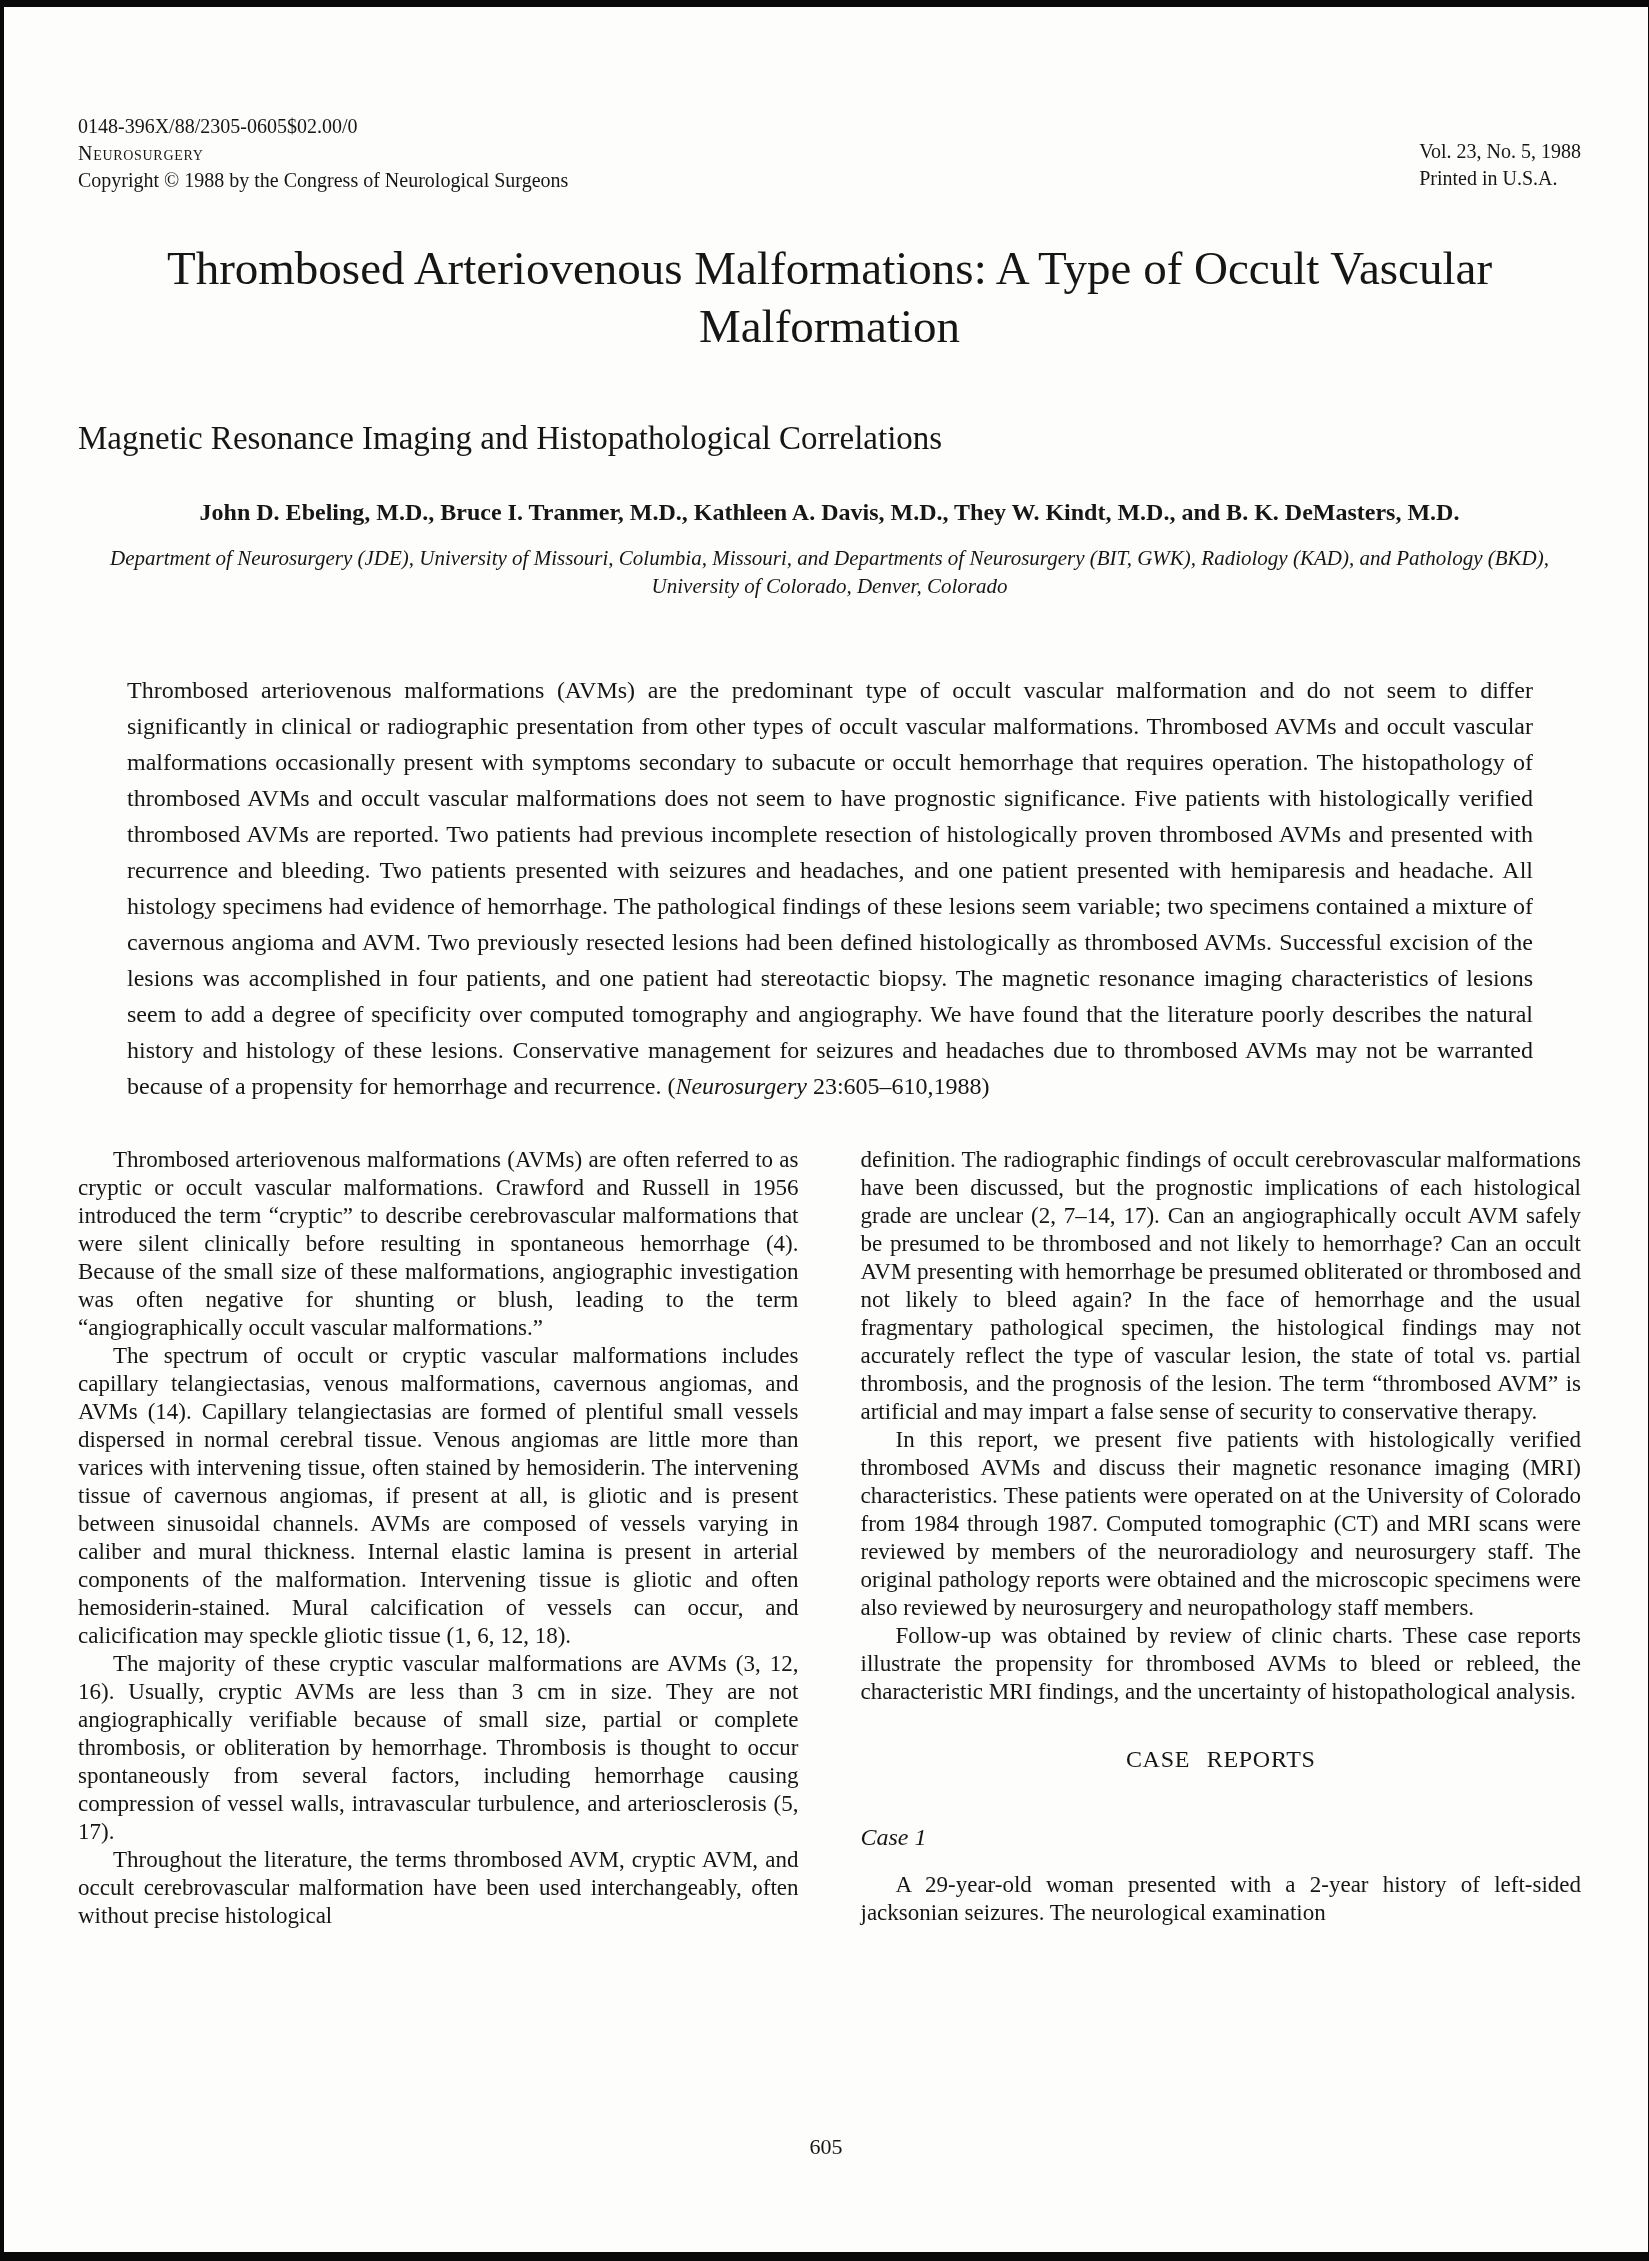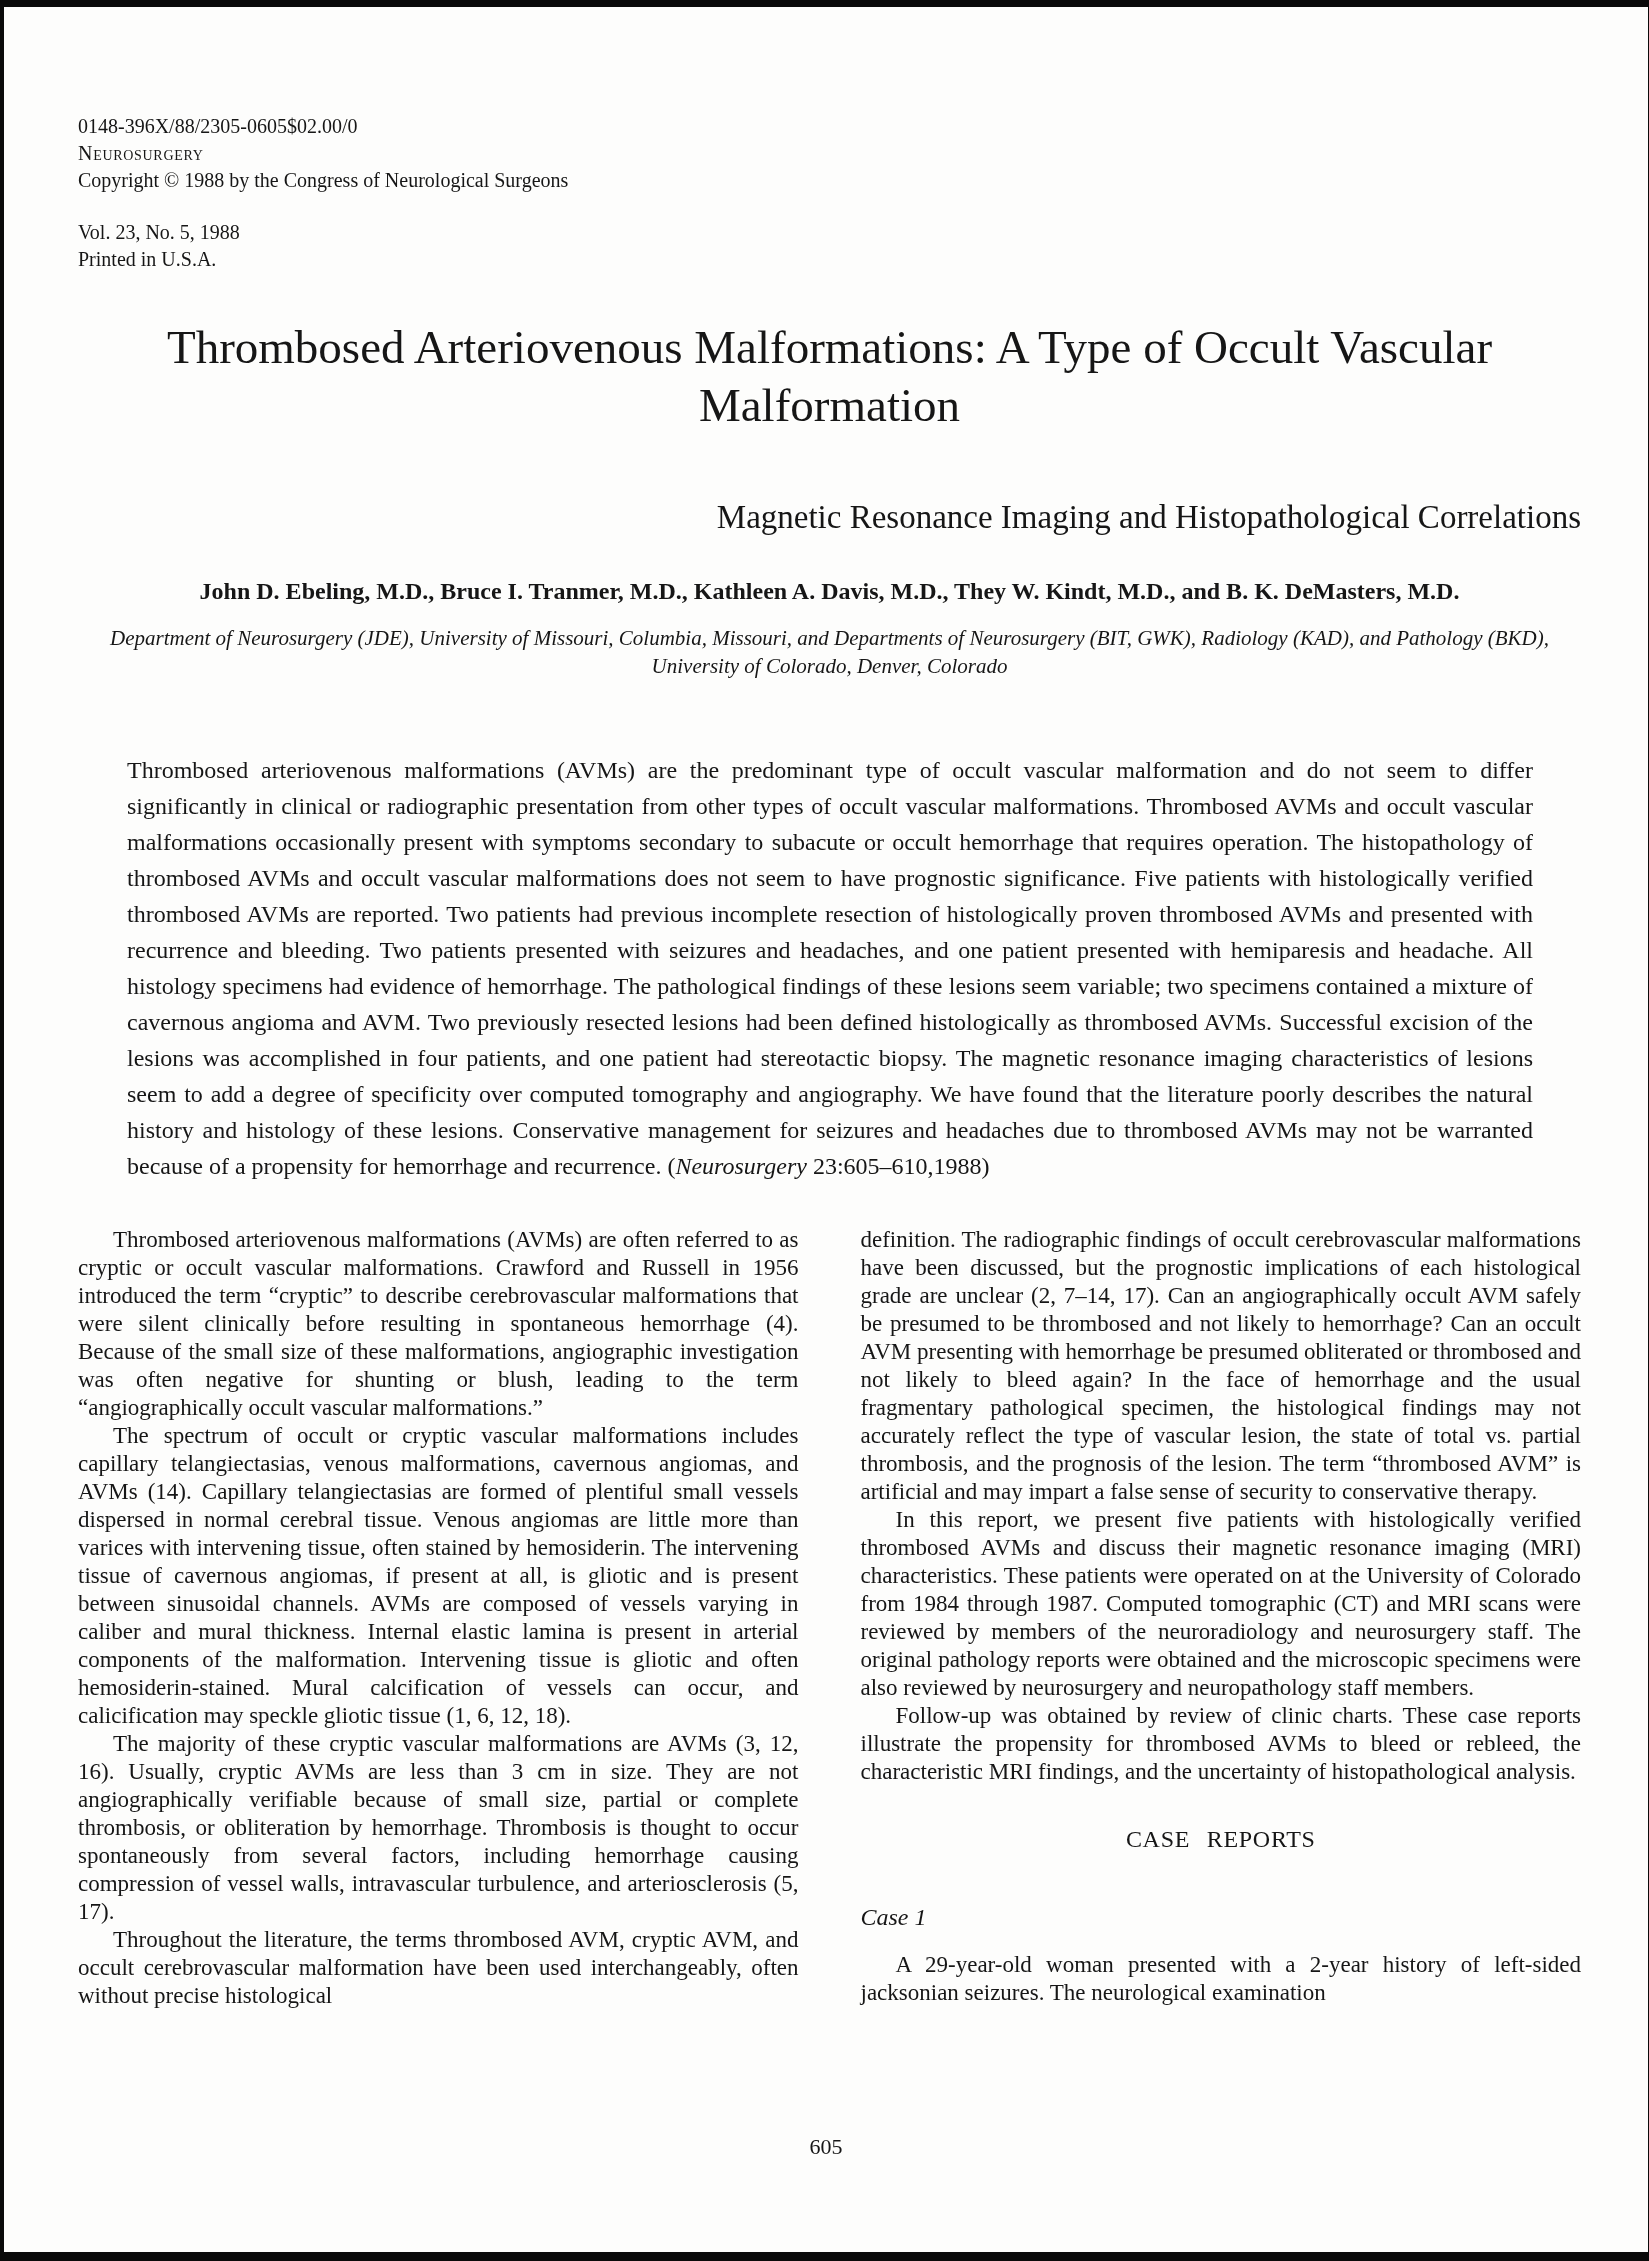--- a/index.html
+++ b/index.html
@@ -12,28 +12,28 @@
     position: relative;
     box-sizing: border-box;
     border-top: 7.8px solid #0a0a0a;
     border-bottom: 9.2px solid #0a0a0a;
     border-left: 4.2px solid #0a0a0a;
     border-right: 2.1px solid #0a0a0a;
   }
   .content { padding: 0 67px 0 74px; }
 
   
-  .header { margin-top: 106px; display: flex; justify-content: space-between; align-items: flex-start; flex-direction: column; }
+  .header { margin-top: 106px; display: flex; justify-content: space-between; align-items: flex-start; }
   .header-left { font-size: 20px; line-height: 27px; }
   .header-right { font-size: 20px; line-height: 27px; text-align: left; padding-top: 25.4px; }
   .journal-name { font-variant: small-caps; letter-spacing: 0.7px; }
 
   
   .title { margin-top: 45px; text-align: center; font-size: 47px; line-height: 58px; font-weight: 400; }
-  .subtitle { margin-top: 65px; text-align: right; font-size: 33px; font-weight: 400; }
+  .subtitle { margin-top: 65px; text-align: left; font-size: 33px; font-weight: 400; }
   .authors { margin-top: 42px; text-align: center; font-size: 24px; font-weight: 700; }
   .affiliation { margin-top: 18.4px; text-align: center; font-size: 21px; line-height: 28px; font-style: italic; }
 
   
   .abstract-wrap { margin: 72px 48px 0 49px; }
   .abstract-wrap p { margin: 0; font-size: 24px; line-height: 36px; text-align: justify; }
 
   
   .keywords { margin: 44px 48px 0 49px; font-size: 24px; }
 

